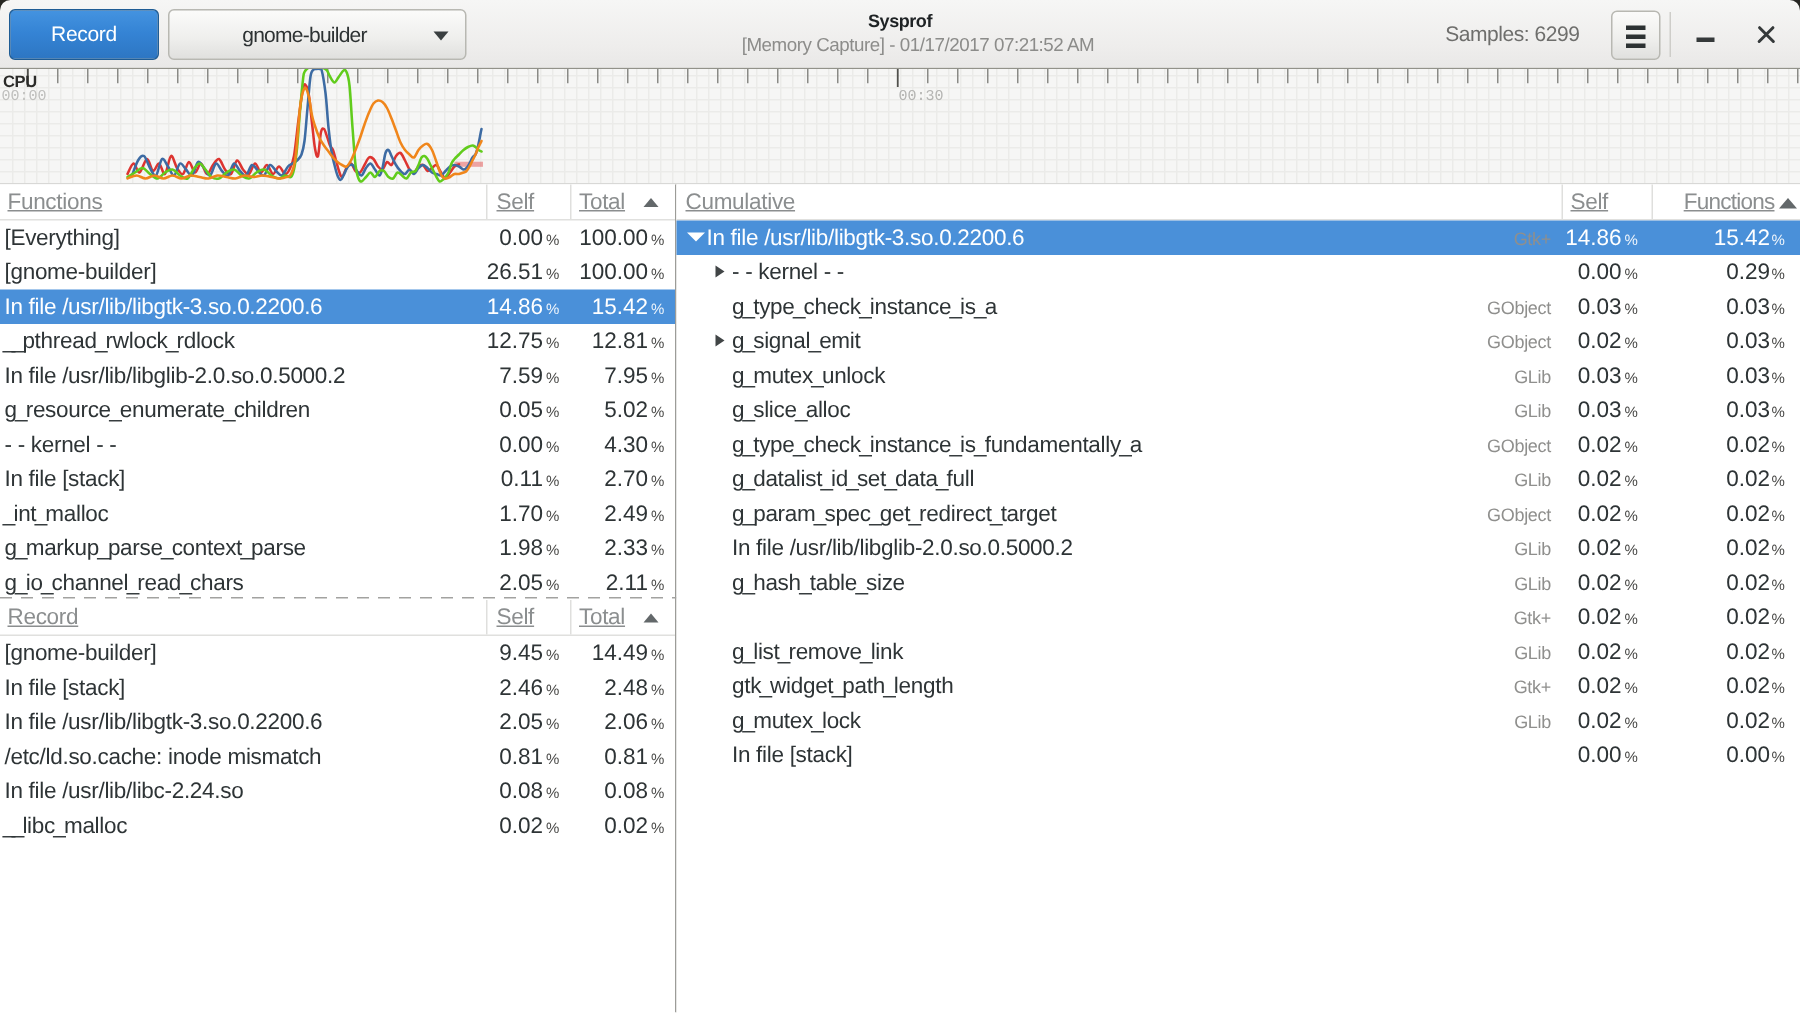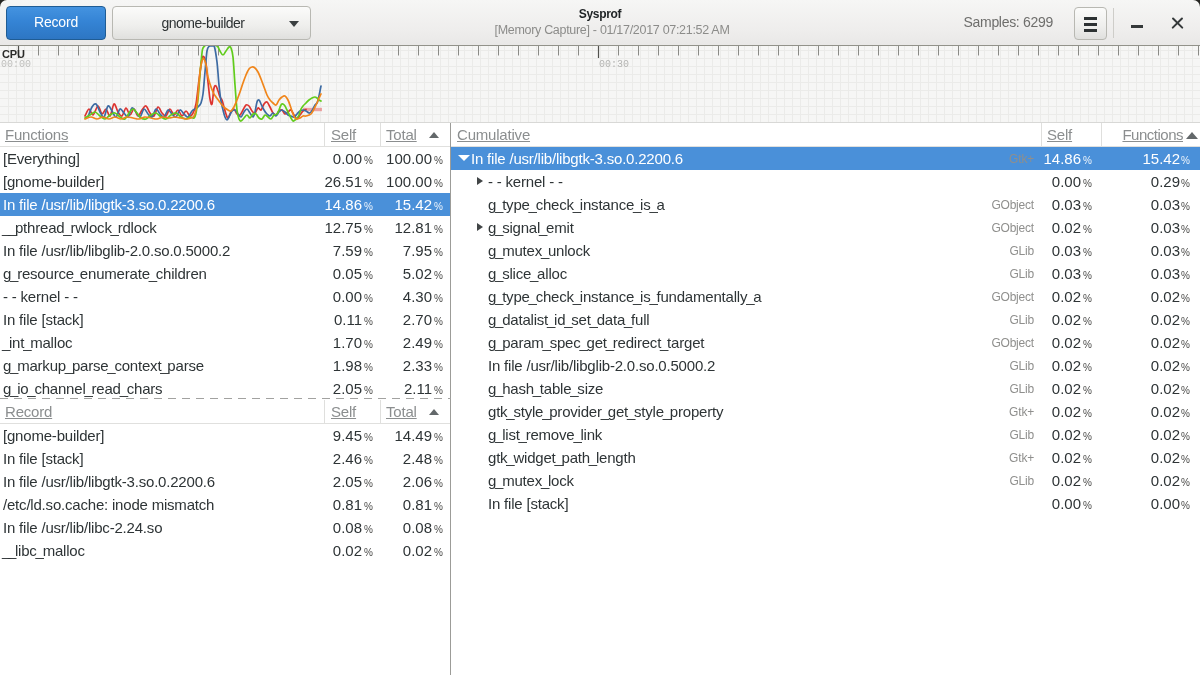--- a/index.html
+++ b/index.html
@@ -350,21 +350,20 @@
       </div>
 <div class="row" style="top:254px">
         <span class="nm l1">g<i>_</i>hash<i>_</i>table<i>_</i>size</span>
         <span class="tag">GLib</span>
         <span class="num n1">0.02</span>
         <span class="pct p1">%</span>
         <span class="num n2">0.02</span>
         <span class="pct p2">%</span>
       </div>
 <div class="row" style="top:277px">
-        <span class="nm l1">gtk<i>_</i>style<i>_</i>provider<i>_</i>get<i>_</i>style<i>_</i>property</span>
         <span class="tag">Gtk+</span>
         <span class="num n1">0.02</span>
         <span class="pct p1">%</span>
         <span class="num n2">0.02</span>
         <span class="pct p2">%</span>
       </div>
 <div class="row" style="top:300px">
         <span class="nm l1">g<i>_</i>list<i>_</i>remove<i>_</i>link</span>
         <span class="tag">GLib</span>
         <span class="num n1">0.02</span>

